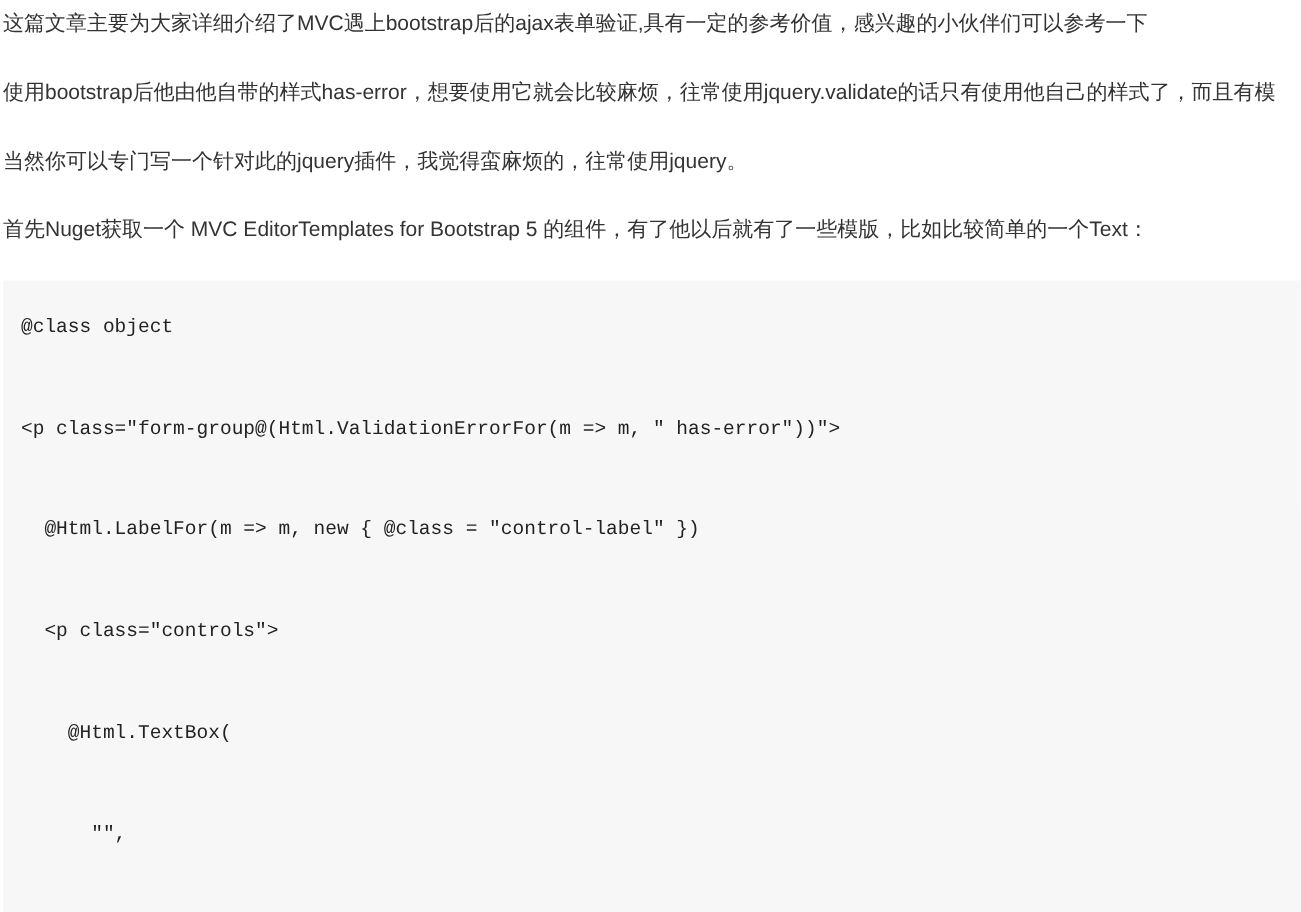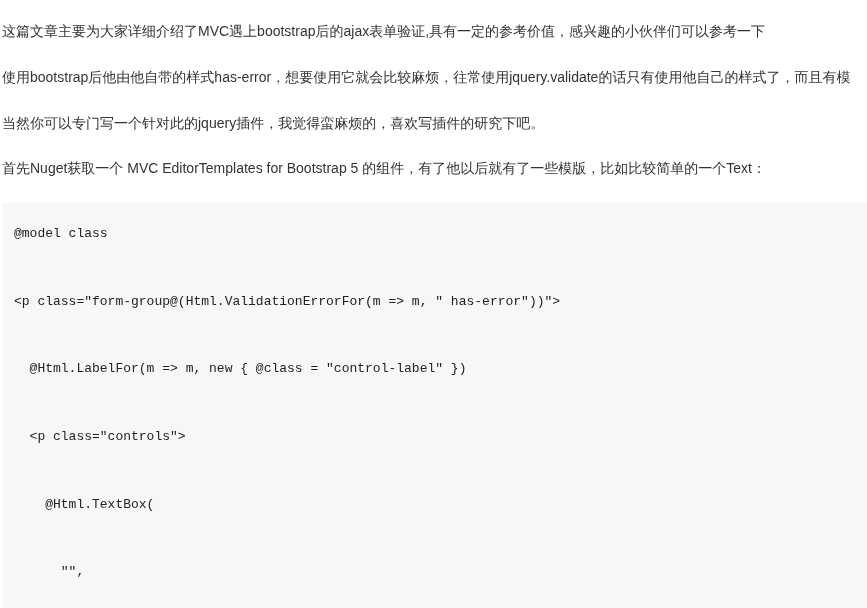--- a/index.html
+++ b/index.html
@@ -7,21 +7,21 @@
     padding: 0;
     font-family: "Microsoft YaHei", "微软雅黑", Arial, sans-serif;
     font-size: 14px;
     color: #333;
     background: #fff;
   }
   .article {
     padding: 4px 0 0 2px;
   }
   .para {
-    margin: 16px 0 22px 0;
+    margin: 0 0 22px 0;
     line-height: 1.7;
     color: #333;
     white-space: nowrap;
   }
   .code-block {
     background: #f7f7f7;
     padding: 14px 12px 14px 12px;
     font-family: "NSimSun", "SimSun", "宋体", "Courier New", monospace;
     font-size: 13px;
     color: #222;
@@ -29,24 +29,24 @@
     white-space: pre;
     overflow: hidden;
   }
 </style>
 </head>
 <body>
 
 <div class="article">
   <p class="para">这篇文章主要为大家详细介绍了MVC遇上bootstrap后的ajax表单验证,具有一定的参考价值，感兴趣的小伙伴们可以参考一下</p>
   <p class="para">使用bootstrap后他由他自带的样式has-error，想要使用它就会比较麻烦，往常使用jquery.validate的话只有使用他自己的样式了，而且有模</p>
-  <p class="para">当然你可以专门写一个针对此的jquery插件，我觉得蛮麻烦的，喜欢写插件的研究下吧。</p>
+  <p class="para">当然你可以专门写一个针对此的jquery插件，我觉得蛮麻烦的，往常使用jquery。</p>
   <p class="para">首先Nuget获取一个 MVC EditorTemplates for Bootstrap 5 的组件，有了他以后就有了一些模版，比如比较简单的一个Text：</p>
 
-  <div class="code-block"><span>@model class</span>
+  <div class="code-block"><span>@class object</span>
 
 <span>&lt;p class="form-group@(Html.ValidationErrorFor(m =&gt; m, " has-error"))"&gt;</span>
 
 <span>  @Html.LabelFor(m =&gt; m, new { @class = "control-label" })</span>
 
 <span>  &lt;p class="controls"&gt;</span>
 
 <span>    @Html.TextBox(</span>
 
 <span>      "",</span>

